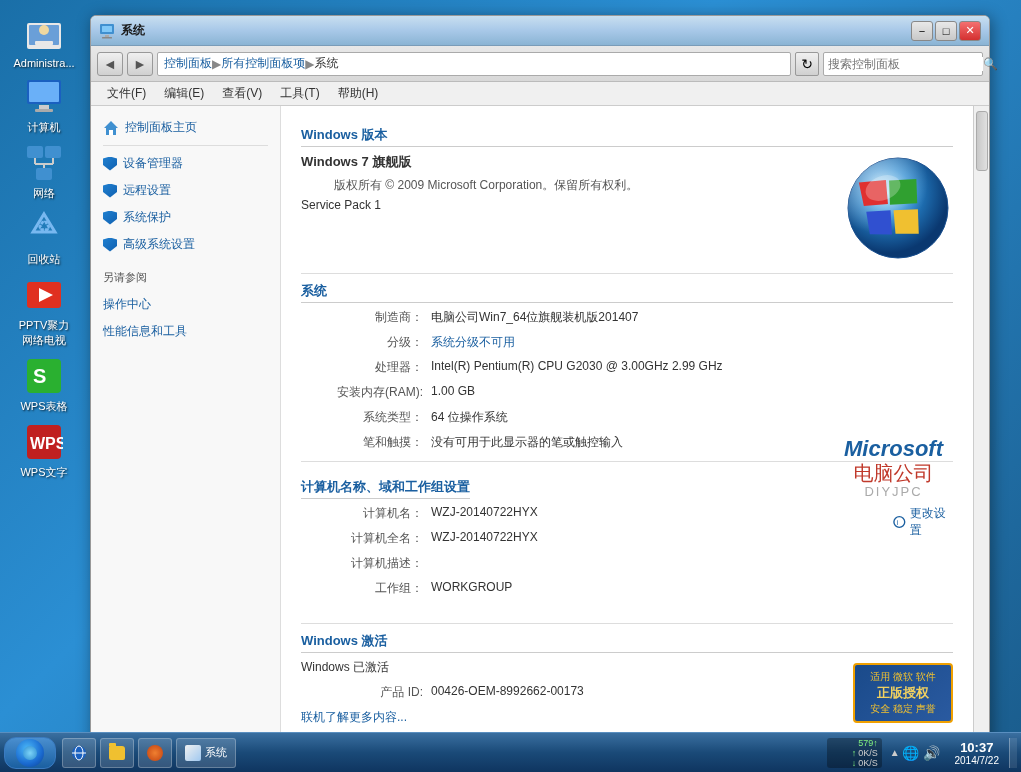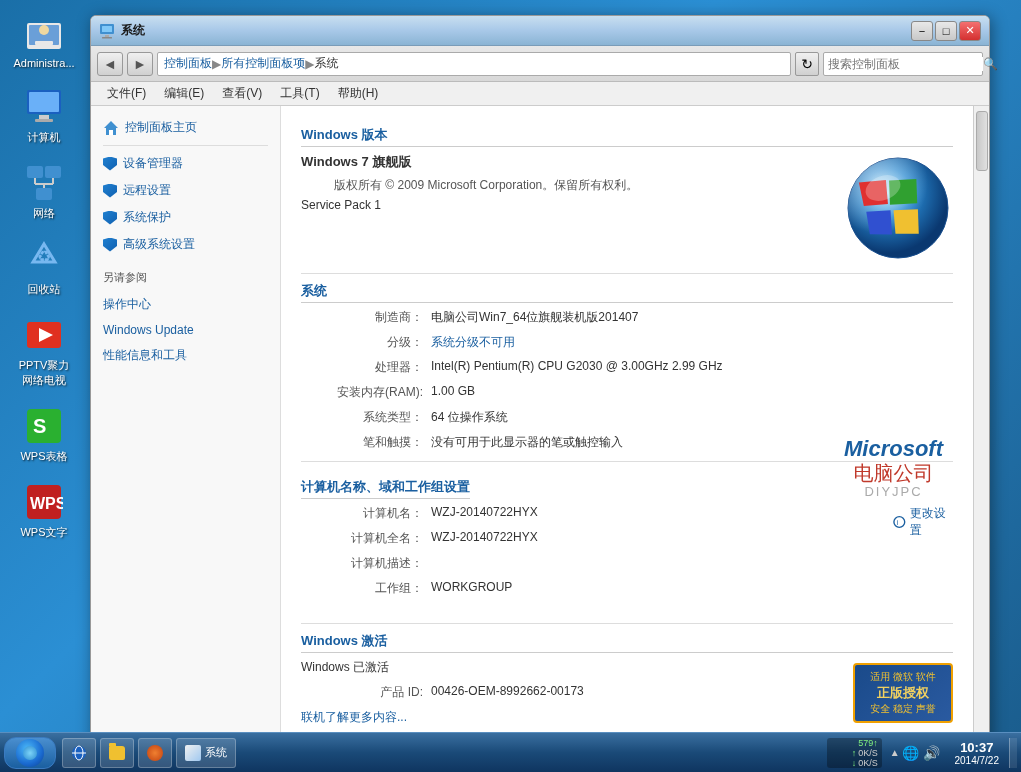--- a/index.html
+++ b/index.html
@@ -13,21 +13,21 @@
       position: relative;
     }
 
     
     .desktop-icons {
       position: absolute;
       top: 10px;
       left: 8px;
       display: flex;
       flex-direction: column;
-      gap: 10px;
+      gap: 0;
     }
     .desktop-icon {
       display: flex;
       flex-direction: column;
       align-items: center;
       width: 72px;
       cursor: pointer;
       padding: 4px;
       border-radius: 4px;
     }
@@ -691,23 +691,20 @@
         <span>系统保护</span>
       </div>
       <div class="sidebar-link">
         <div class="shield"></div>
         <span>高级系统设置</span>
       </div>
       <div class="sidebar-section">
         <div style="margin-bottom:6px; color:#555; font-size:11px;">另请参阅</div>
         <div class="sidebar-link" style="padding-left:0;">
           <span>操作中心</span>
-        </div>
-        <div class="sidebar-link" style="padding-left:0;">
-          <span>Windows Update</span>
         </div>
         <div class="sidebar-link" style="padding-left:0;">
           <span>性能信息和工具</span>
         </div>
       </div>
     </div>
 
     <div class="main-content">
 
       <div class="section-title">Windows 版本</div>

